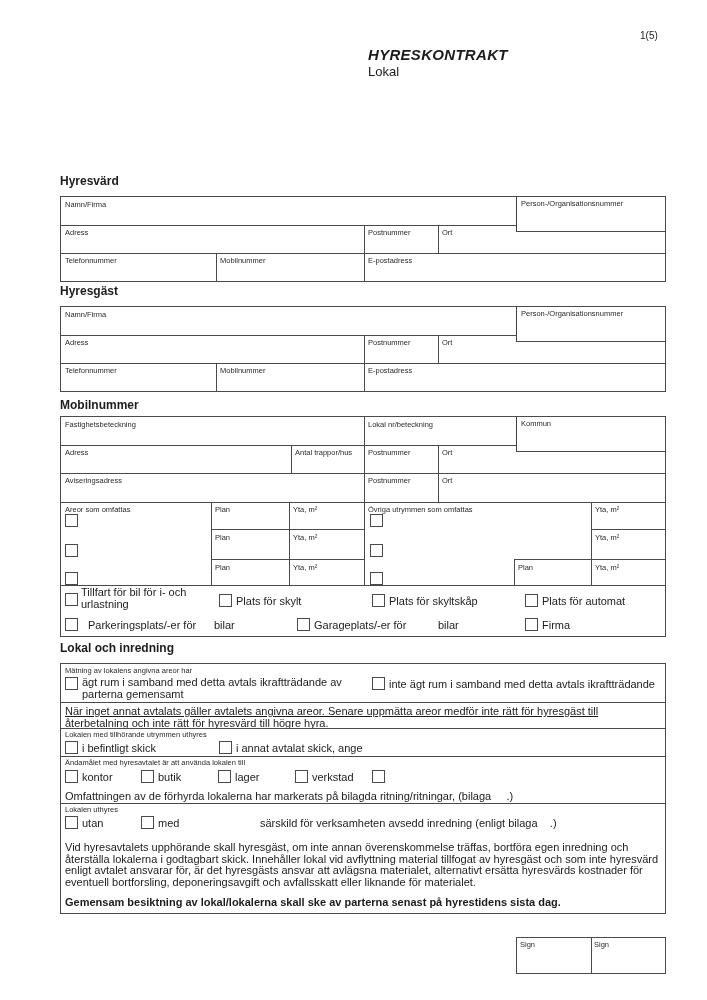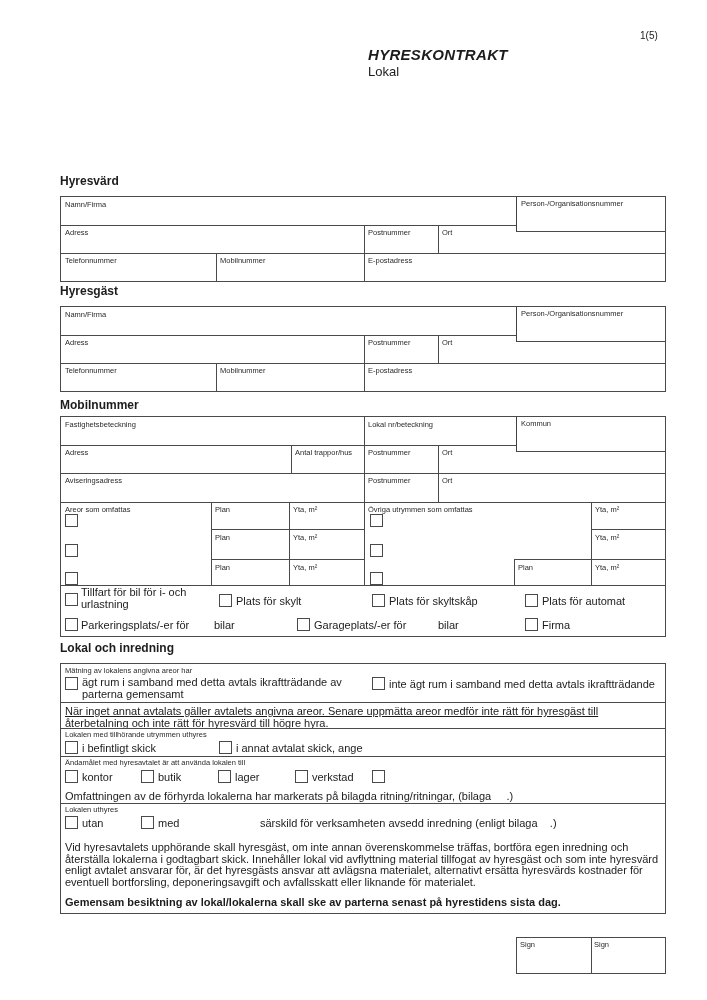--- a/index.html
+++ b/index.html
@@ -124,21 +124,21 @@
 
     <span class="cb" style="left:4px;top:176px;"></span>
     <span class="txt wrap" style="left:20px;top:170px;width:135px;">Tillfart för bil för i- och urlastning</span>
     <span class="cb" style="left:158px;top:177px;"></span>
     <span class="txt" style="left:175px;top:178px;">Plats för skylt</span>
     <span class="cb" style="left:311px;top:177px;"></span>
     <span class="txt" style="left:328px;top:178px;">Plats för skyltskåp</span>
     <span class="cb" style="left:464px;top:177px;"></span>
     <span class="txt" style="left:481px;top:178px;">Plats för automat</span>
     <span class="cb" style="left:4px;top:201px;"></span>
-    <span class="txt" style="left:20px;top:202px;">Parkeringsplats/-er för</span>
+    <span class="txt" style="left:27px;top:202px;">Parkeringsplats/-er för</span>
     <span class="txt" style="left:153px;top:202px;">bilar</span>
     <span class="cb" style="left:236px;top:201px;"></span>
     <span class="txt" style="left:253px;top:202px;">Garageplats/-er för</span>
     <span class="txt" style="left:377px;top:202px;">bilar</span>
     <span class="cb" style="left:464px;top:201px;"></span>
     <span class="txt" style="left:481px;top:202px;">Firma</span>
   </div>
 
   <div class="abs h2" style="left:60px;top:641px;">Lokal och inredning</div>
   <div class="box" style="left:60px;top:663px;width:604px;height:249px;">

